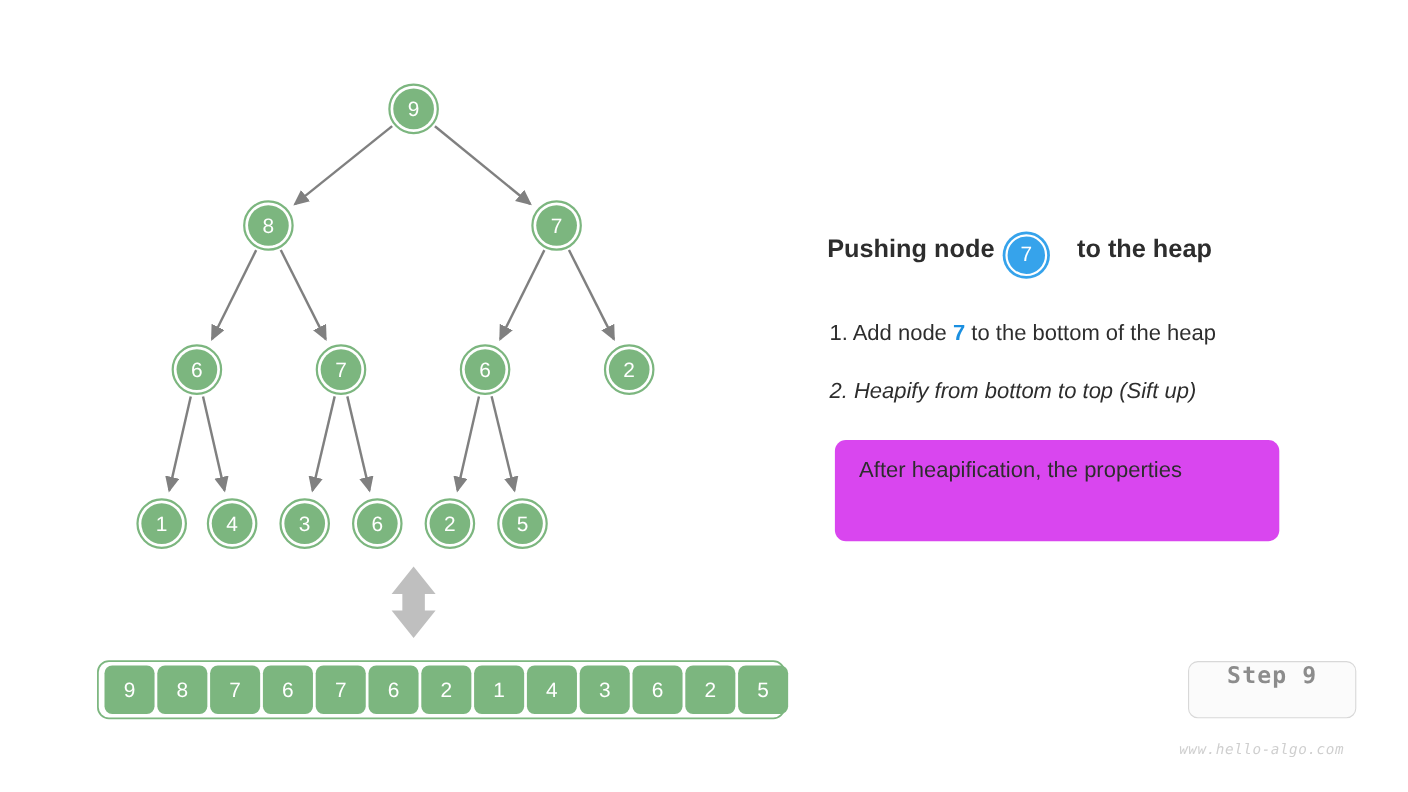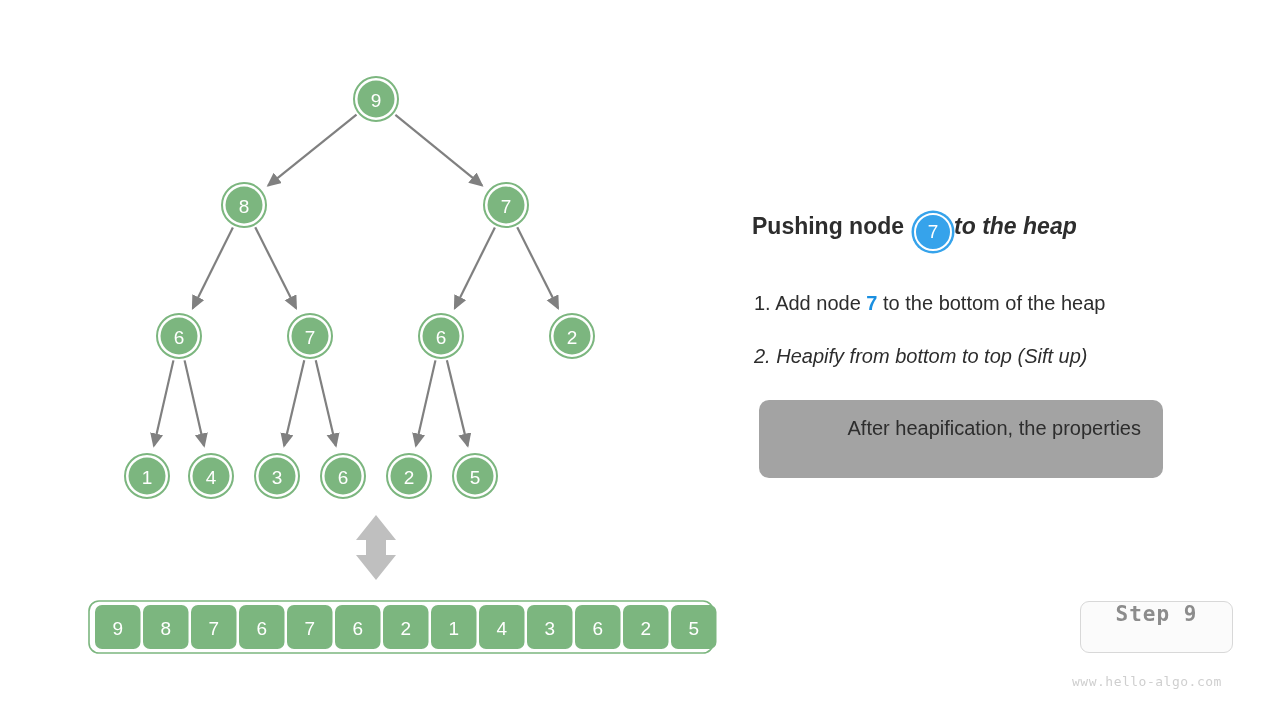--- a/index.html
+++ b/index.html
@@ -46,21 +46,21 @@
     position: absolute;
     left: 0;
     top: 213px;
     display: flex;
     font-size: 23px;
     font-weight: bold;
     color: #2d2d2d;
     white-space: nowrap;
   }
   #title-row .t-pre { margin-right: 10px; }
-  #title-row .t-post { margin-left: 2px; font-style: italic; }
+  #title-row .t-post { margin-left: 27px; }
 
   .pill-node {
     width: 38px;
     height: 38px;
     border-radius: 50%;
     background: #36a3eb;
     border: 2.5px solid #ffffff;
     box-shadow: 0 0 0 2.5px #36a3eb;
     display: flex;
     align-items: center;
@@ -81,26 +81,25 @@
   }
   #step-1 { top: 292px; }
   #step-2 { top: 345px; font-style: italic; }
   .accent { color: #1a8fe0; font-weight: bold; }
 
   #note-box {
     position: absolute;
     left: 7px;
     top: 400px;
     width: 404px;
-    height: 78px;
-    background: #a3a3a3;
+    height: 92px;
+    background: #d946ef;
     border-radius: 10px;
     box-sizing: border-box;
     padding: 13px 22px;
-    text-align: right;
   }
   #note-box .note-line {
     font-size: 20px;
     line-height: 30px;
     color: #2d2d2d;
     white-space: nowrap;
   }
 
   #step-badge {
     position: absolute;
@@ -126,20 +125,21 @@
 
   #watermark {
     position: absolute;
     left: 320px;
     top: 674px;
     font-family: "DejaVu Sans Mono", monospace;
     font-size: 13px;
     color: #cfcfcf;
     letter-spacing: 0.5px;
     white-space: nowrap;
+    font-style: italic;
   }
 </style>
 </head>
 <body>
 
 <svg id="tree-svg" viewBox="0 0 740 720" xmlns="http://www.w3.org/2000/svg">
   <defs>
     <marker id="arrowhead" markerWidth="7" markerHeight="7" refX="5.6" refY="3" orient="auto" markerUnits="strokeWidth">
       <path d="M0,0 L6.5,3 L0,6 z" fill="#808080"></path>
     </marker>

